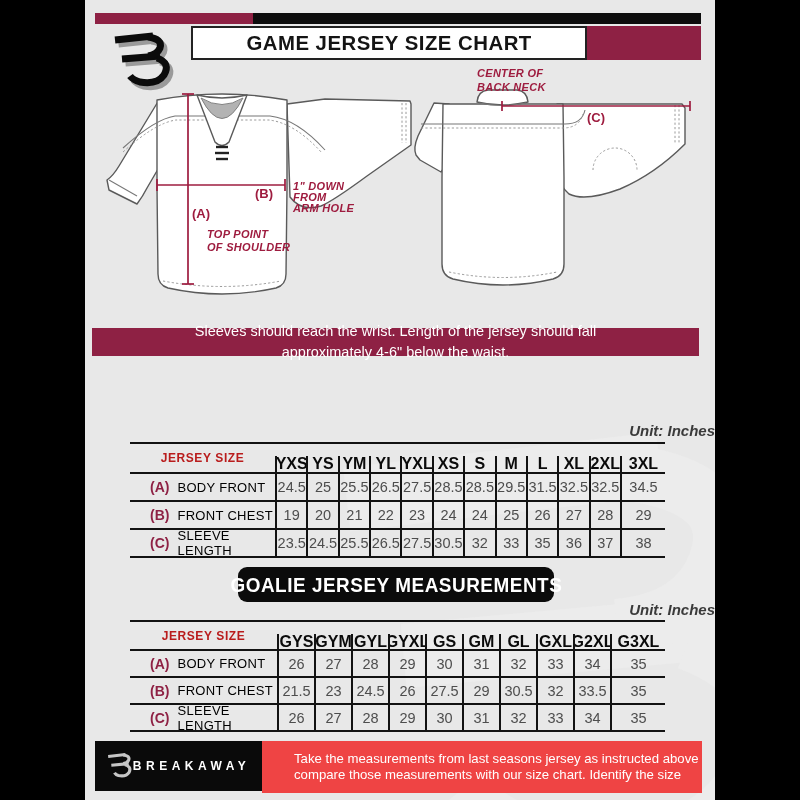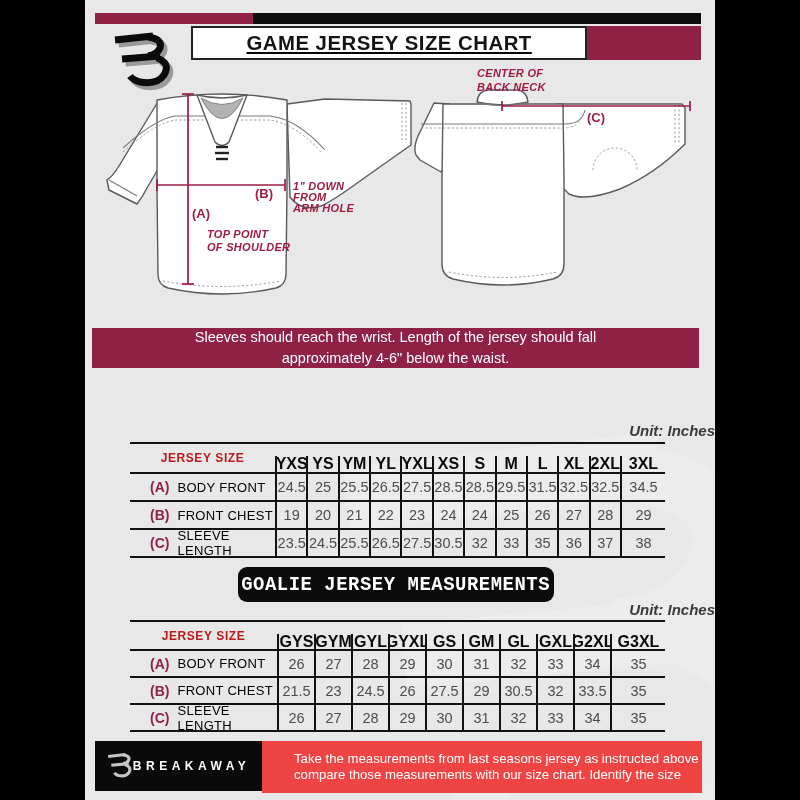--- a/index.html
+++ b/index.html
@@ -7,45 +7,45 @@
        font-family:"Liberation Sans",sans-serif;}
   .poster{position:absolute;left:85px;top:0;width:630px;height:800px;background:#e8e8e8;overflow:hidden;}
   .poster > *{position:absolute;z-index:1;}
   .watermark{z-index:0;right:-80px;top:400px;opacity:.9;}
 
   
   .topbar{left:10px;top:13px;width:606px;height:11px;background:#0d0d0d;}
   .topbar .seg{position:absolute;left:0;top:0;width:158px;height:11px;background:#8E2144;}
   .logo-mark{left:28px;top:28px;}
   .titlebox{left:106px;top:26px;width:396px;height:34px;background:#fff;border:2px solid #222;
-            box-sizing:border-box;display:flex;align-items:center;justify-content:center;text-decoration:underline;}
+            box-sizing:border-box;display:flex;align-items:center;justify-content:center;}
   .titlebox span{font-weight:800;font-size:21px;letter-spacing:.5px;color:#141414;
                  transform:scaleX(.97);white-space:nowrap;}
   .title-accent{left:502px;top:26px;width:114px;height:34px;background:#8E2144;}
 
   
   .diagram{left:0;top:58px;width:630px;height:274px;}
   .jersey{fill:#ffffff;stroke:#5a5a5a;stroke-width:1.4;stroke-linejoin:round;}
   .seam{fill:none;stroke:#777;stroke-width:1.1;}
   .stitch{fill:none;stroke:#9a9a9a;stroke-width:1;stroke-dasharray:2.2 2.2;}
   .mline{stroke:#9E1C3F;stroke-width:1.7;}
   .ann{fill:#9E1C3F;font-style:italic;font-weight:700;font-size:11px;letter-spacing:.3px;}
   .annkey{fill:#9E1C3F;font-weight:800;font-size:13px;}
 
   
-  .banner{left:7px;top:328px;width:607px;height:40px;background:#8E2144;color:#fff;
+  .banner{left:7px;top:328px;width:607px;height:28px;background:#8E2144;color:#fff;
           display:flex;flex-direction:column;justify-content:center;text-align:center;
           font-size:14.5px;line-height:21px;}
 
   
   .sechead{left:153px;width:316px;height:35px;background:#0b0b0b;border-radius:9px;
            display:flex;align-items:center;justify-content:center;}
   .sechead span{color:#fff;font-weight:800;font-size:21px;letter-spacing:.6px;
                 transform:scaleX(.9);white-space:nowrap;}
-  #player-head{top:387px;} #goalie-head{top:567px;font-family:Liberation Mono, monospace;}
+  #player-head{top:387px;} #goalie-head{top:567px;}
   .unit{left:0;width:630px;text-align:right;font-style:italic;font-weight:700;
         font-size:15px;color:#3a3a3a;}
   #player-unit{top:422px;} #goalie-unit{top:601px;}
 
   
   .mtable{left:45px;width:535px;border-top:2.2px solid #121212;}
   #player-table{top:442px;} #goalie-table{top:620px;}
   .trow{display:grid;border-bottom:2.2px solid #121212;height:26px;}
   .trow.thead{height:28px;}
   .player-cols .trow{grid-template-columns:145px repeat(11,31.36px) 1fr;}

